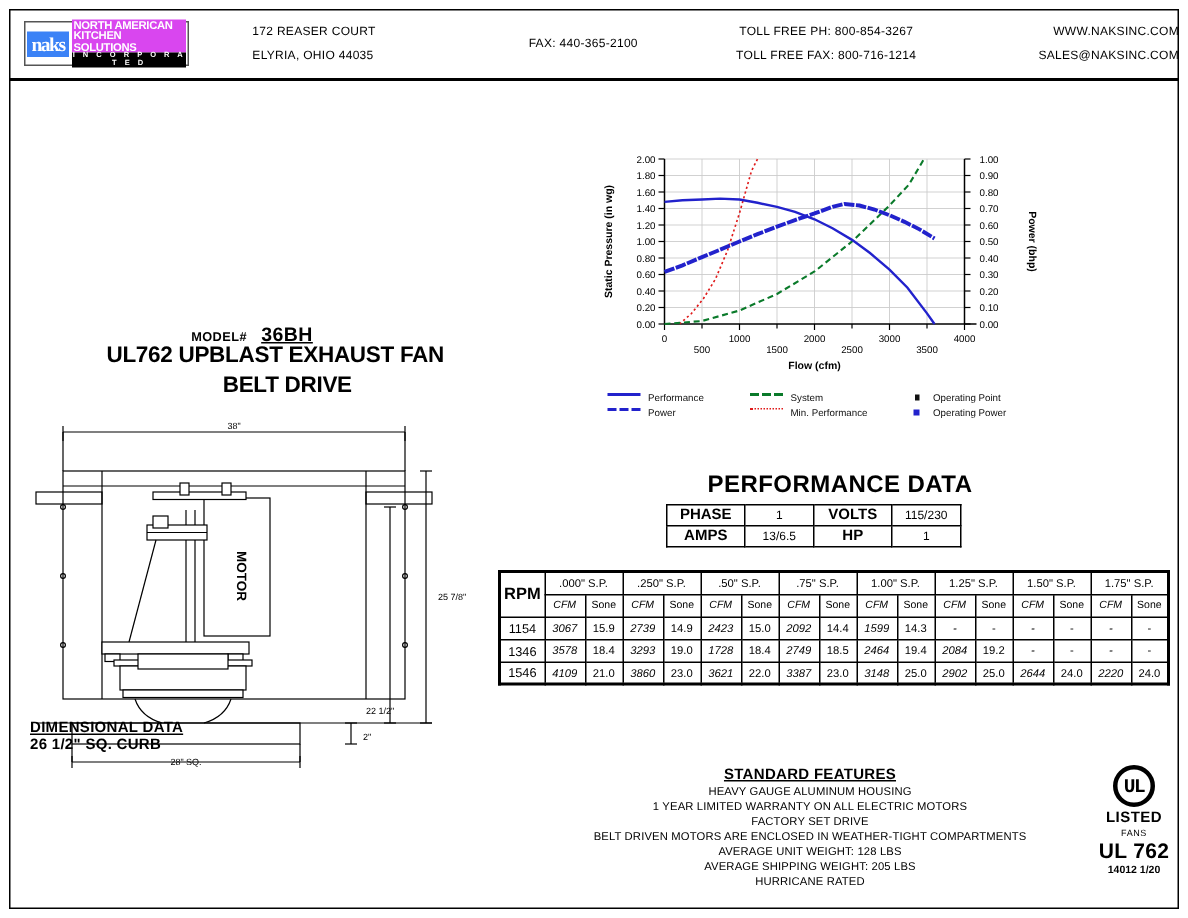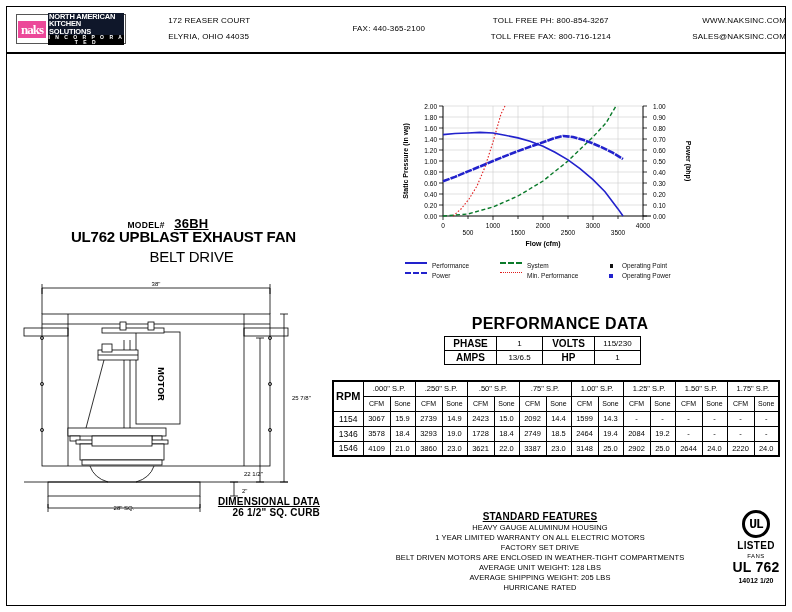--- a/index.html
+++ b/index.html
@@ -19,28 +19,28 @@
     position:absolute; left:6px; top:6px; width:780px; height:48px;
     border-bottom:2.5px solid #000;
     display:flex; align-items:center;
   }
   .logo-box{
     margin-left:10px; width:120px; height:30px;
     border:1.5px solid #555; background:#fff;
     display:flex; align-items:center; padding:1px;
   }
   .logo-naks{
-    background:#ec4899; color:#fff; font-weight:bold; font-size:13px;
+    background:#3b82f6; color:#fff; font-weight:bold; font-size:13px;
     font-family:"Liberation Serif", serif;
     padding:2px 3px; letter-spacing:-1px; line-height:1;
   }
   .logo-txt{ margin-left:2px; line-height:1.0; }
   .logo-l1,.logo-l2{
     font-size:7.5px; font-weight:bold; letter-spacing:-0.2px;
-    background:#0f172a; color:#fff; padding:0 1px; display:block;
+    background:#d946ef; color:#fff; padding:0 1px; display:block;
   }
   .logo-l3{
     font-size:5px; font-weight:bold; letter-spacing:2px;
     background:#000;color:#fff; display:block; text-align:center;
   }
   .hdr-col{
     font-size:8px; line-height:16px; letter-spacing:0.2px;
   }
   .hdr-col div{ white-space:nowrap; }
   .col-addr{ margin-left:42px; width:150px; text-align:left; }
@@ -56,28 +56,28 @@
   .model-val{
     font-size:13px; font-weight:bold; text-decoration:underline;
     margin-left:5px; letter-spacing:0.3px;text-align:right;
   }
   .title1{
     position:absolute; left:8px; top:228px; width:320px; text-align:center;
     font-size:15px; font-weight:bold; letter-spacing:-0.2px;padding-left:31px;
   }
   .title2{
     position:absolute; left:8px; top:248px; width:320px; text-align:center;
-    font-size:15px; font-weight:normal; letter-spacing:-0.2px;padding-left:47px;
+    font-size:15px; font-weight:bold; letter-spacing:-0.2px;padding-left:47px;
   }
 
   
   .drawing{ position:absolute; left:20px; top:280px; width:310px; height:240px; }
   .dim-text{ font-size:6px; font-family:"Liberation Sans",sans-serif; }
   .dim-data{
-    position:absolute; left:20px; top:496px; width:300px; text-align:right;
+    position:absolute; left:20px; top:480px; width:300px; text-align:left;
   }
   .dim-data .dd1{
     font-size:10px; font-weight:bold; text-decoration:underline; letter-spacing:0.2px;
   }
   .dim-data .dd2{ font-size:10px; font-weight:bold; letter-spacing:0.2px; }
 
   
   .chart-wrap{ position:absolute; left:398px; top:98px; width:296px; height:150px; }
   .legend{
     position:absolute; left:405px; top:262px; width:290px;
@@ -115,21 +115,21 @@
     position:absolute; left:332px; top:380px;
     border-collapse:collapse; border:2px solid #000;
   }
   .main-table td, .main-table th{
     border:1px solid #000; font-size:7.5px; text-align:center;
     font-weight:normal; padding:0; height:15px;
   }
   .main-table .rpm-head{ font-size:11px; font-weight:bold; width:30px; }
   .main-table .sp-head{ font-size:7.5px; }
   .main-table .cs-head{ font-size:7px; }
-  .main-table .cfm{ width:27px; }
+  .main-table .cfm{ width:27px;font-style:italic; }
   .main-table .sone{ width:25px; }
   .main-table .rpm-cell{ font-size:8.5px; width:30px; }
 
   
   .features{
     position:absolute; left:330px; top:472px; width:420px; text-align:center;
   }
   .feat-title{
     font-size:10px; font-weight:bold; text-decoration:underline;
     letter-spacing:0.2px; margin-bottom:1px;margin-top:39px;

